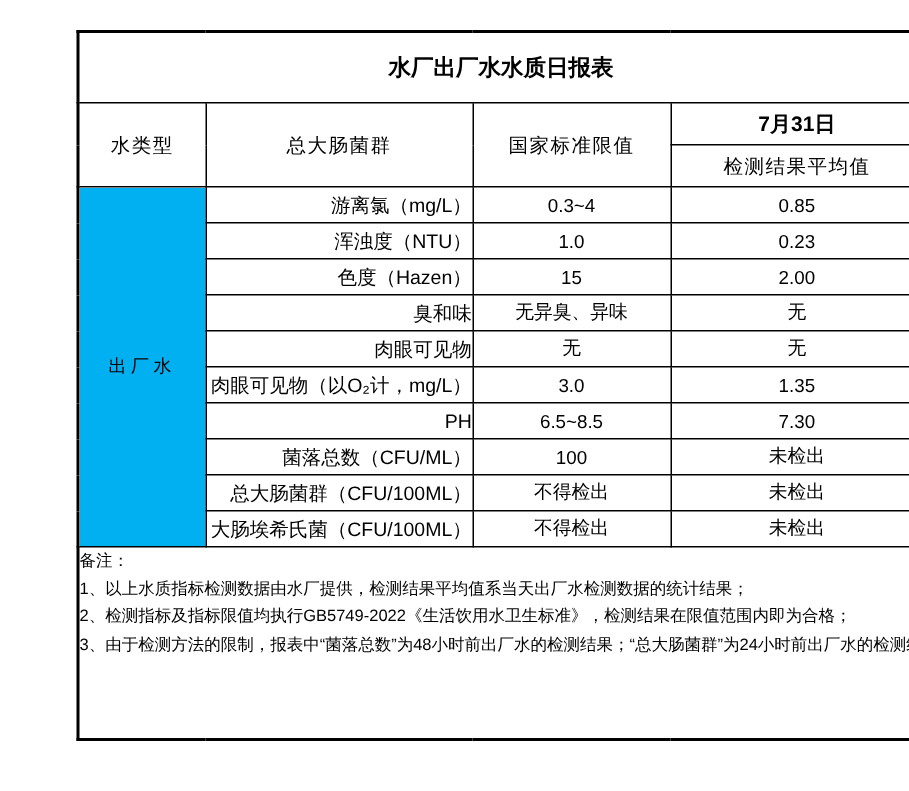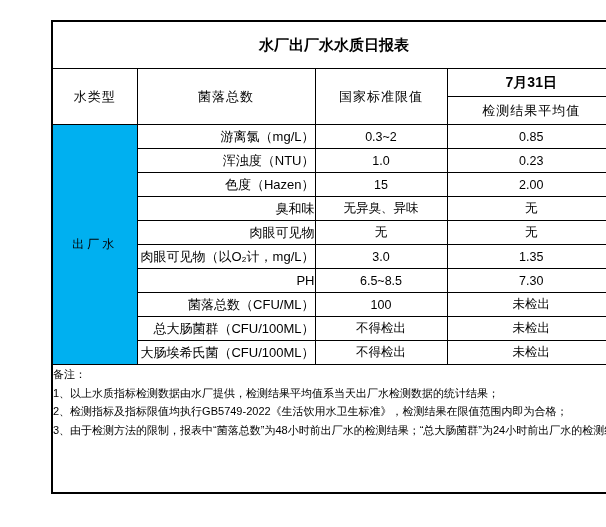--- a/index.html
+++ b/index.html
@@ -91,32 +91,32 @@
       <col style="width:178px">
       <col style="width:132px">
       <col style="width:169px">
     </colgroup>
     <tbody>
         <tr>
       <td class="title-cell" colspan="4">水厂出厂水水质日报表</td>
     </tr>
     <tr>
       <td class="hdr" rowspan="2">水类型</td>
-      <td class="hdr" rowspan="2">菌落总数</td>
+      <td class="hdr" rowspan="2">总大肠菌群</td>
       <td class="hdr" rowspan="2">国家标准限值</td>
       <td class="hdr hdr-date">7月31日</td>
     </tr>
     <tr>
       <td class="hdr">检测结果平均值</td>
     </tr>
 
     <tr>
       <td class="water-type" rowspan="10">出厂水</td>
       <td class="item">游离氯（mg/L）</td>
-      <td class="val">0.3~2</td>
+      <td class="val">0.3~4</td>
       <td class="val">0.85</td>
     </tr>
     <tr>
       <td class="item">浑浊度（NTU）</td>
       <td class="val">1.0</td>
       <td class="val">0.23</td>
     </tr>
     <tr>
       <td class="item">色度（Hazen）</td>
       <td class="val">15</td>

